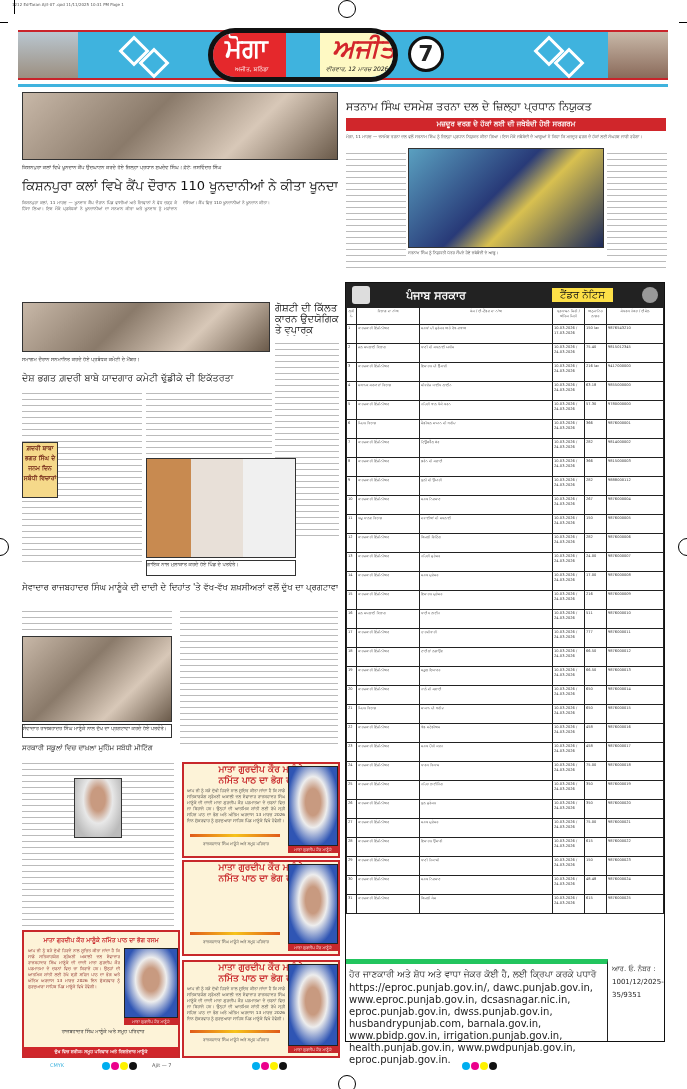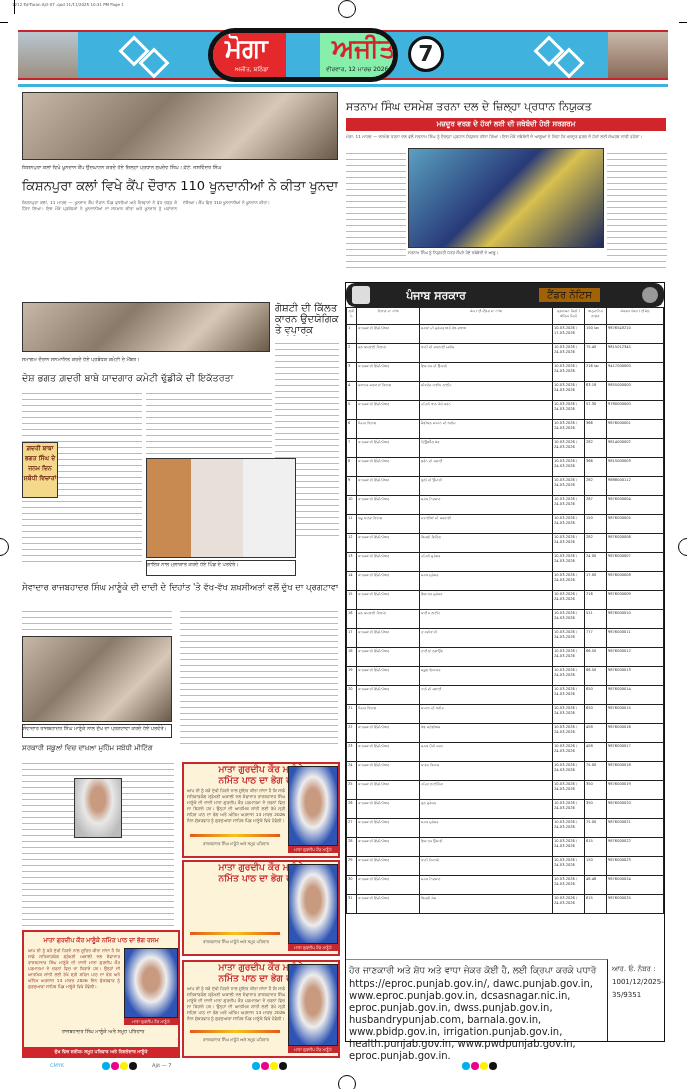--- a/index.html
+++ b/index.html
@@ -6,38 +6,38 @@
   body { width: 687px; height: 1089px; background: #fff; font-family: "DejaVu Sans", sans-serif; position: relative; overflow: hidden; color: #222; }
   .abs { position: absolute; }
   .slug { left: 12px; top: 2px; font-size: 4px; color: #555; }
   .crop { background: #000; }
   .reg { width: 18px; height: 18px; border: 1px solid #000; border-radius: 50%; }
   
   .mast { left: 18px; top: 30px; width: 650px; height: 50px; background: #3fb3de; border-top: 2px solid #c9232a; border-bottom: 2px solid #c9232a; }
   .mast .pic { top: 0; width: 60px; height: 46px; background: linear-gradient(#b9c6d0,#9c8f80); }
   .lozenge { left: 190px; top: -4px; width: 190px; height: 54px; border-radius: 30px; border: 5px solid #111; overflow: hidden; display: flex; gap: 34px; }
   .lozenge .l { flex: 1; background: #e5282c; color: #fff; position: relative; }
-  .lozenge .r { flex: 1; background: #86efac; color: #d3262c; position: relative; }
+  .lozenge .r { flex: 1; background: #fef9c3; color: #d3262c; position: relative; font-style: italic; }
   .brand { font-size: 26px; font-weight: bold; position: absolute; top: 0; left: 12px; }
   .sub { font-size: 6px; position: absolute; bottom: 4px; }
   .pageno { left: 390px; top: 4px; width: 36px; height: 36px; border-radius: 50%; background: #fff; border: 3px solid #111; font-size: 22px; font-weight: bold; text-align: center; line-height: 30px; }
   .diamond { width: 22px; height: 22px; border: 3px solid #fff; transform: rotate(45deg); }
   .bluerule { left: 18px; top: 84px; width: 650px; height: 3px; background: #3fb3de; }
   
   .photo { background: linear-gradient(135deg,#c8b8a8,#8a7a6a 40%,#d8c8b8 70%,#6a5a4a); border: 1px solid #333; }
   .photo.blue { background: linear-gradient(135deg,#5aa0c0,#283a78 45%,#d8c050 60%,#1c2a5a); }
   .photo.portrait { background: radial-gradient(ellipse at 50% 40%,#d8a888 20%,#e8e8e8 45%,#3a5ab0 80%); }
   .caption { font-size: 5px; line-height: 7px; color: #333; }
   .hl { font-weight: normal; color: #111; white-space: nowrap; overflow: hidden; }
   .body-text { font-size: 4.2px; line-height: 6px; color: #444; text-align: justify; overflow: hidden; }
   .redbar { background: #d0262b; color: #fff; font-weight: bold; text-align: center; }
   .box-yellow { background: #f5d98a; border: 1px solid #333; color: #6a1c10; font-weight: bold; text-align: center; font-size: 8px; line-height: 13px; }
   
   .tender { left: 345px; top: 282px; width: 320px; height: 760px; border: 1px solid #111; }
-  .tender-head { height: 24px; background: #222; color: #fff; display: flex; align-items: center; border-radius: 9px; }
+  .tender-head { height: 24px; background: #222; color: #fff; display: flex; align-items: center; }
   .tbl { width: 100%; border-collapse: collapse; font-size: 3.6px; }
   .tbl td, .tbl th { border: 1px solid #222; padding: 1px; vertical-align: top; color: #333; line-height: 4.5px; }
   .tbl th { font-weight: normal; text-align: center; height: 17px; }
   .tbl tr.row td { height: 19px; }
   .tender-foot { font-size: 9px; line-height: 15px; color: #222; }
   
   .obit { border: 2px solid #c8282b; background: #fdf3d8; }
   .obit h4 { color: #c8282b; font-size: 9px; text-align: center; line-height: 11px; }
   .obit .ph { background: radial-gradient(ellipse at 50% 45%,#c89a80 22%,#ededed 42%,#2f55b4 75%); border: 1px solid #222; }
   .obit .name { background: #c8282b; color: #fff; font-size: 4px; text-align: center; line-height: 7px; }
@@ -145,21 +145,21 @@
 <div class="abs body-text" style="left:346px;top:150px;width:60px;height:106px;background:repeating-linear-gradient(#fff 0 3px,#bbb 3px 4px,#fff 4px 6px)"></div>
 <div class="abs photo blue" style="left:408px;top:148px;width:196px;height:100px"></div>
 <div class="abs caption" style="left:408px;top:249px;width:196px;height:8px;overflow:hidden;font-size:4px">ਸਤਨਾਮ ਸਿੰਘ ਨੂੰ ਨਿਯੁਕਤੀ ਪੱਤਰ ਸੌਂਪਦੇ ਹੋਏ ਜਥੇਬੰਦੀ ਦੇ ਆਗੂ।</div>
 <div class="abs body-text" style="left:607px;top:150px;width:60px;height:106px;background:repeating-linear-gradient(#fff 0 3px,#bbb 3px 4px,#fff 4px 6px)"></div>
 <div class="abs body-text" style="left:346px;top:258px;width:320px;height:14px;background:repeating-linear-gradient(#fff 0 3px,#bbb 3px 4px,#fff 4px 6px)"></div>
 
 <div class="abs tender">
   <div class="tender-head">
     <span style="width:18px;height:18px;background:#ddd;border-radius:3px;margin:0 6px"></span>
     <span style="font-size:11px;font-weight:bold;width:120px;text-align:center">ਪੰਜਾਬ ਸਰਕਾਰ</span>
-    <span style="background:#a16207;color:#111;font-size:10px;padding:1px 8px;margin-left:43px">ਟੈਂਡਰ ਨੋਟਿਸ</span>
+    <span style="background:#fde047;color:#111;font-size:10px;padding:1px 8px;margin-left:56px">ਟੈਂਡਰ ਨੋਟਿਸ</span>
     <span style="width:16px;height:16px;background:#999;border-radius:50%;margin-left:auto;margin-right:6px"></span>
   </div>
   <table class="tbl">
     <thead>
       <tr>
         <th style="width:10px">ਲੜੀ ਨੰ.</th>
         <th style="width:63px">ਵਿਭਾਗ ਦਾ ਨਾਂਅ</th>
         <th style="width:133px">ਕੰਮ / ਈ-ਟੈਂਡਰ ਦਾ ਨਾਂਅ</th>
         <th style="width:32px">ਪ੍ਰਕਾਸ਼ਨ ਮਿਤੀ / ਅੰਤਿਮ ਮਿਤੀ</th>
         <th style="width:22px">ਅਨੁਮਾਨਿਤ ਲਾਗਤ</th>
@@ -410,21 +410,21 @@
         <tr class="row">
           <td>31</td>
           <td>ਕਾਰਜਕਾਰੀ ਇੰਜੀਨੀਅਰ</td>
           <td>ਬਿਜਲੀ ਕੰਮ</td>
           <td>10-03-2026 / 24-03-2026</td>
           <td>615</td>
           <td>9876000025</td>
         </tr>
       </tbody>
   </table>
-  <div class="abs tender-foot" style="left:0;top:676px;width:262px;height:82px;padding:3px;border-top:1px solid #22c55e;border-right:1px solid #222">
+  <div class="abs tender-foot" style="left:0;top:676px;width:262px;height:82px;padding:3px;border-top:5px solid #22c55e;border-right:1px solid #222">
     <div>ਹੋਰ ਜਾਣਕਾਰੀ ਅਤੇ ਸ਼ੋਧ ਅਤੇ ਵਾਧਾ ਜੇਕਰ ਕੋਈ ਹੈ, ਲਈ ਕ੍ਰਿਪਾ ਕਰਕੇ ਪਧਾਰੋ</div>
     <div style="font-size:10px;line-height:12px">https://eproc.punjab.gov.in/, dawc.punjab.gov.in, www.eproc.punjab.gov.in, dcsasnagar.nic.in, eproc.punjab.gov.in, dwss.punjab.gov.in, husbandrypunjab.com, barnala.gov.in, www.pbidp.gov.in, irrigation.punjab.gov.in, health.punjab.gov.in, www.pwdpunjab.gov.in, eproc.punjab.gov.in.</div>
   </div>
   <div class="abs tender-foot" style="left:266px;top:680px;width:50px;font-size:7px;line-height:13px">ਆਰ. ਓ. ਨੰਬਰ : 1001/12/2025-35/9351</div>
 </div>
 
 <div class="abs" style="left:22px;top:1062px;width:640px;height:10px;font-size:5px">
   <span style="position:absolute;left:28px;color:#3fb3de">CMYK</span>
   <span class="abs" style="left:80px;top:0"><i class="cmyk" style="background:#00aeef"></i><i class="cmyk" style="background:#ec008c"></i><i class="cmyk" style="background:#fff200"></i><i class="cmyk" style="background:#111"></i></span>
   <span style="position:absolute;left:130px;color:#555">Ajit — 7</span>

